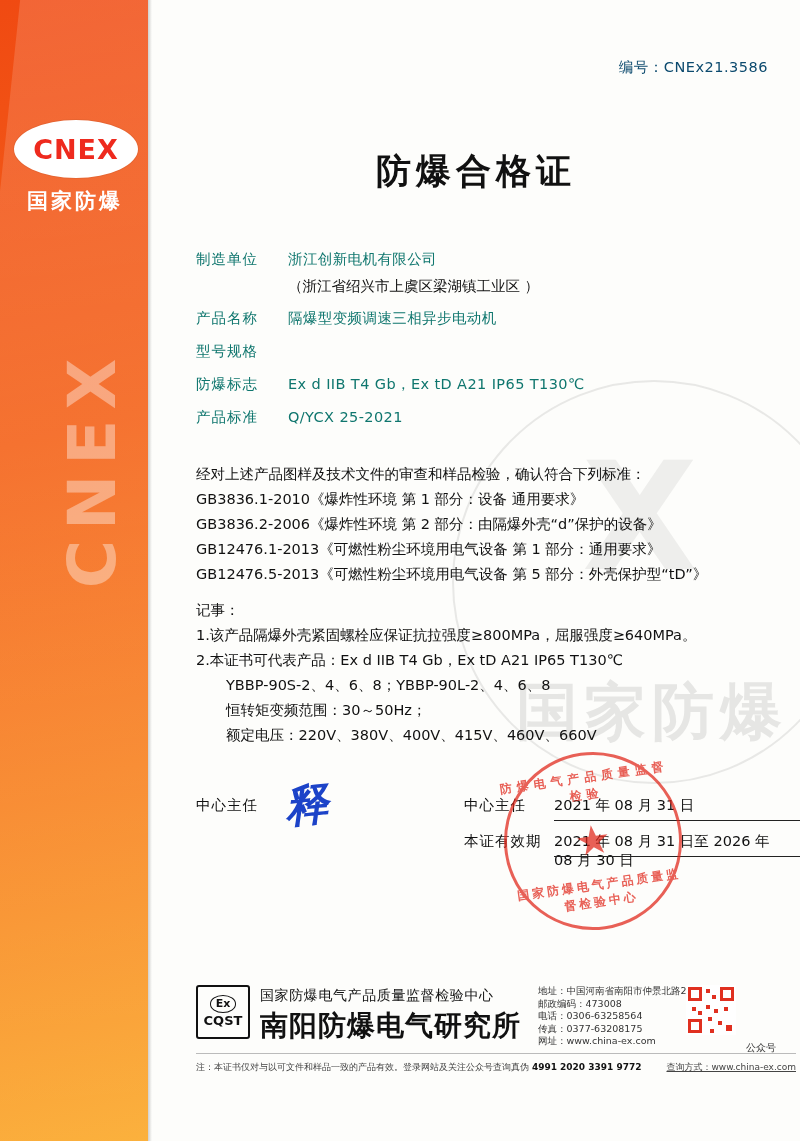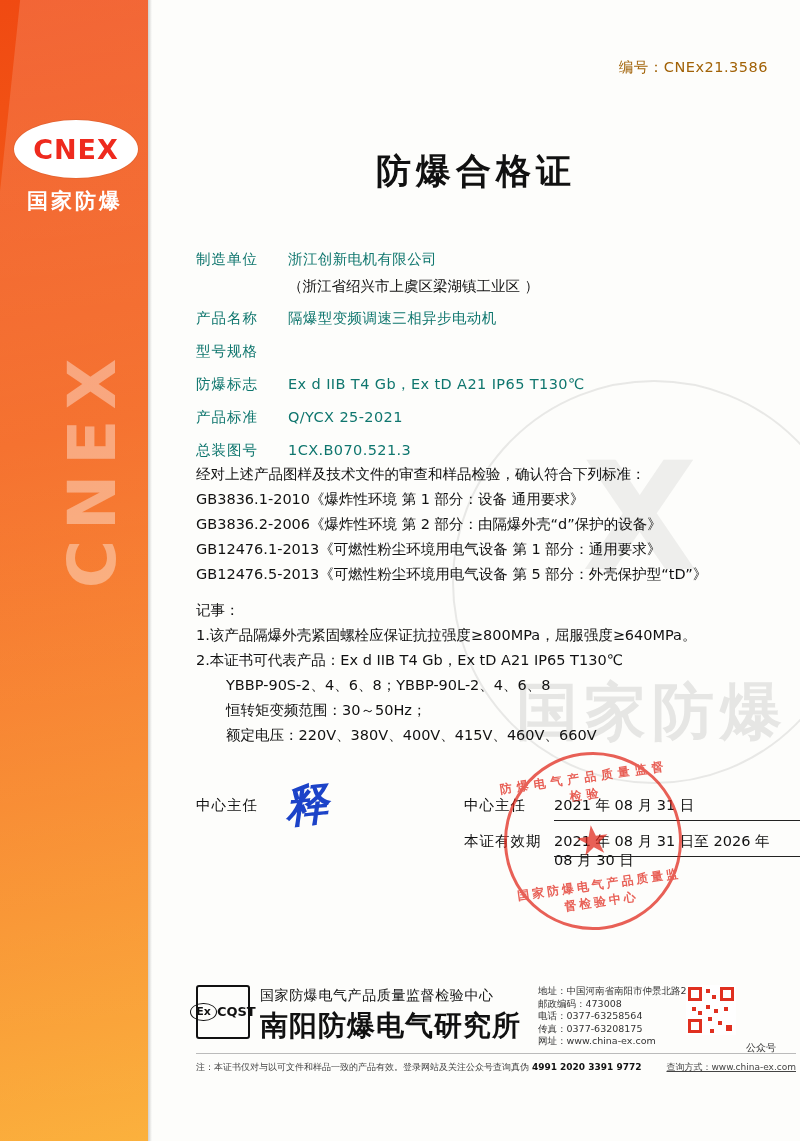--- a/index.html
+++ b/index.html
@@ -36,21 +36,21 @@
   .logo-oval{
     width:118px;height:52px;border-radius:50%;
     background:#ffffff;border:3px solid #ffffff;
     display:flex;align-items:center;justify-content:center;
     box-shadow:0 0 0 1px rgba(0,0,0,0.05);
   }
   .logo-oval .cn{color:#ee2a1e;font-size:27px;font-weight:bold;letter-spacing:1px;font-family:"DejaVu Sans",sans-serif;}
   .logo-sub{margin-top:9px;color:#ffffff;font-size:21px;font-weight:bold;letter-spacing:3px;}
   
   .doc{position:absolute;left:152px;top:0;width:648px;height:1141px;}
-  .serial{position:absolute;right:32px;top:58px;font-size:14.5px;color:#a16207;letter-spacing:.5px;}
+  .serial{position:absolute;right:32px;top:58px;font-size:14.5px;color:#0c4a6e;letter-spacing:.5px;}
   .title{
     position:absolute;left:0;right:0;top:148px;text-align:center;
     font-size:35px;font-weight:bold;color:#111;letter-spacing:5px;
   }
   .fields{position:absolute;left:44px;top:248px;width:560px;}
   .row{display:flex;margin-bottom:11px;font-size:14.5px;color:#0f766e;line-height:22px;}
   .row .lbl{width:92px;flex:0 0 92px;letter-spacing:1px;}
   .row .val{flex:1;letter-spacing:.4px;}
   .sub-line{font-size:14.5px;color:#111;padding-left:92px;margin-top:-4px;margin-bottom:11px;}
   .standards{position:absolute;left:44px;top:462px;width:580px;font-size:14.5px;color:#111;line-height:25px;}
@@ -102,21 +102,21 @@
   .wm-x{
     position:absolute;left:430px;top:430px;
     font-size:150px;font-weight:bold;color:rgba(140,140,140,0.13);
     pointer-events:none;
   }
   
   .footer{position:absolute;left:44px;top:985px;width:600px;}
   .f-logo{
     position:absolute;left:0;top:0;width:50px;height:50px;
     border:2px solid #111;border-radius:3px;
-    display:flex;flex-direction:row;align-items:center;justify-content:center;
+    display:flex;flex-direction:column;align-items:center;justify-content:center;
     font-size:13px;font-weight:bold;color:#111;line-height:16px;
   }
   .f-logo .ex{border:1.5px solid #111;border-radius:50%;padding:0 5px;font-size:11px;}
   .f-name1{position:absolute;left:64px;top:2px;font-size:14px;color:#111;letter-spacing:.6px;}
   .f-name2{position:absolute;left:64px;top:22px;font-size:28px;font-weight:bold;color:#111;letter-spacing:1px;}
   .f-contact{position:absolute;left:342px;top:0px;font-size:9.5px;color:#333;line-height:12.5px;}
   .qr{
     position:absolute;right:60px;top:0;width:50px;height:50px;
     background:
       linear-gradient(90deg,#e33 0 100%);
@@ -173,24 +173,20 @@
         <div class="lbl">型号规格</div>
       </div>
       <div class="row">
         <div class="lbl">防爆标志</div>
         <div class="val">Ex d IIB T4 Gb，Ex tD A21 IP65 T130℃</div>
       </div>
       <div class="row">
         <div class="lbl">产品标准</div>
         <div class="val">Q/YCX 25-2021</div>
       </div>
-      <div class="row">
-        <div class="lbl">总装图号</div>
-        <div class="val">1CX.B070.521.3</div>
-      </div>
     </div>
 
     <div class="standards">
       <div>经对上述产品图样及技术文件的审查和样品检验，确认符合下列标准：</div>
       <div>GB3836.1-2010《爆炸性环境  第 1 部分：设备  通用要求》</div>
       <div>GB3836.2-2006《爆炸性环境  第 2 部分：由隔爆外壳“d”保护的设备》</div>
       <div>GB12476.1-2013《可燃性粉尘环境用电气设备  第 1 部分：通用要求》</div>
       <div>GB12476.5-2013《可燃性粉尘环境用电气设备  第 5 部分：外壳保护型“tD”》</div>
     </div>
 
@@ -223,21 +219,21 @@
     <div class="footer">
       <div class="f-logo">
         <span class="ex">Ex</span>
         <span>CQST</span>
       </div>
       <div class="f-name1">国家防爆电气产品质量监督检验中心</div>
       <div class="f-name2">南阳防爆电气研究所</div>
       <div class="f-contact">
         <div>地址：中国河南省南阳市仲景北路20号</div>
         <div>邮政编码：473008</div>
-        <div>电话：0377-63258564</div>
+        <div>电话：0306-63258564</div>
         <div>传真：0377-63208175</div>
         <div>网址：www.china-ex.com</div>
       </div>
       <div class="qr">
         <div class="qr-inner">
           <i style="left:2px;top:2px;width:14px;height:14px;"></i>
           <i style="left:5px;top:5px;width:8px;height:8px;background:#fff;"></i>
           <i style="left:34px;top:2px;width:14px;height:14px;"></i>
           <i style="left:37px;top:5px;width:8px;height:8px;background:#fff;"></i>
           <i style="left:2px;top:34px;width:14px;height:14px;"></i>

